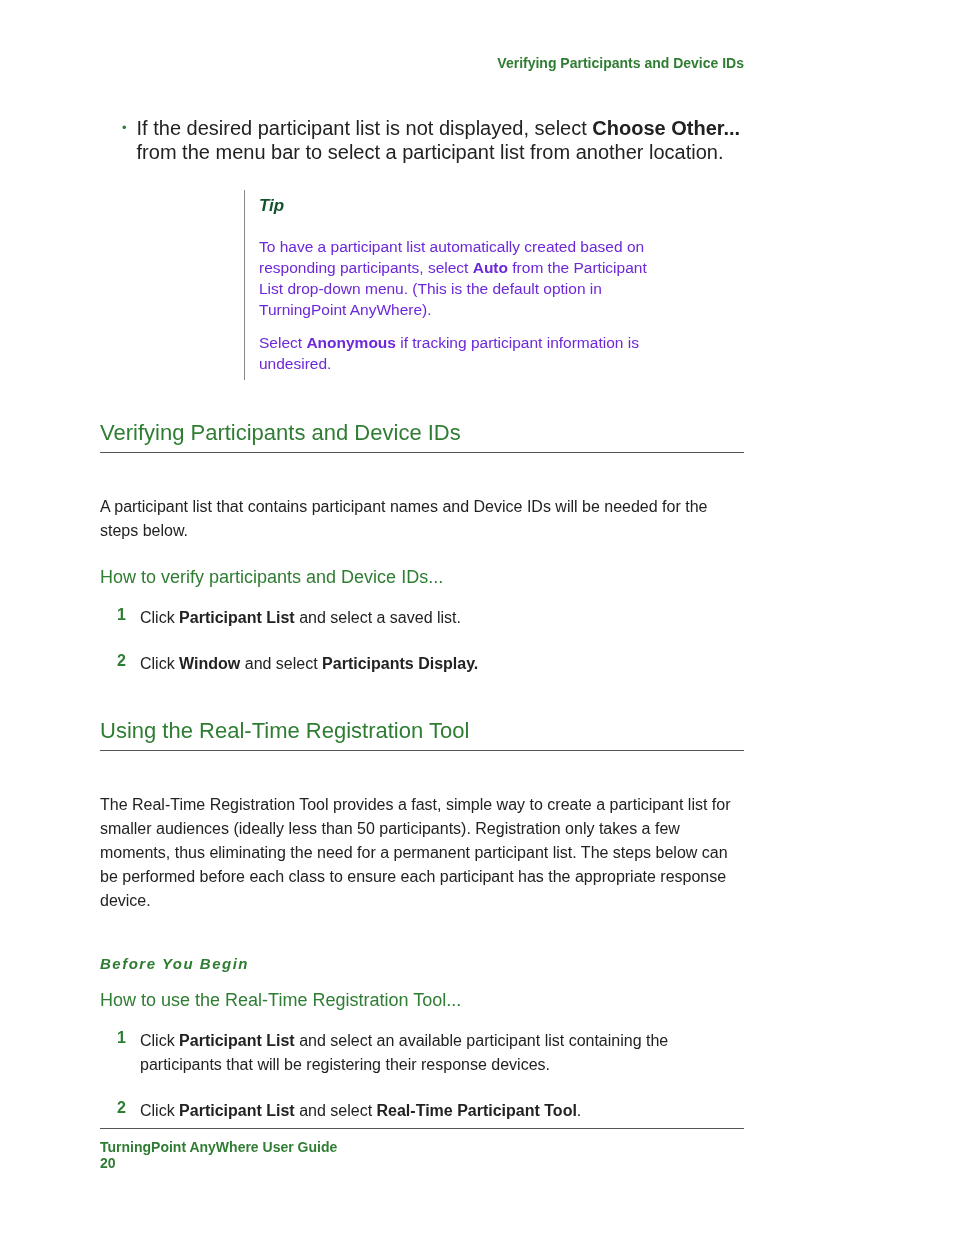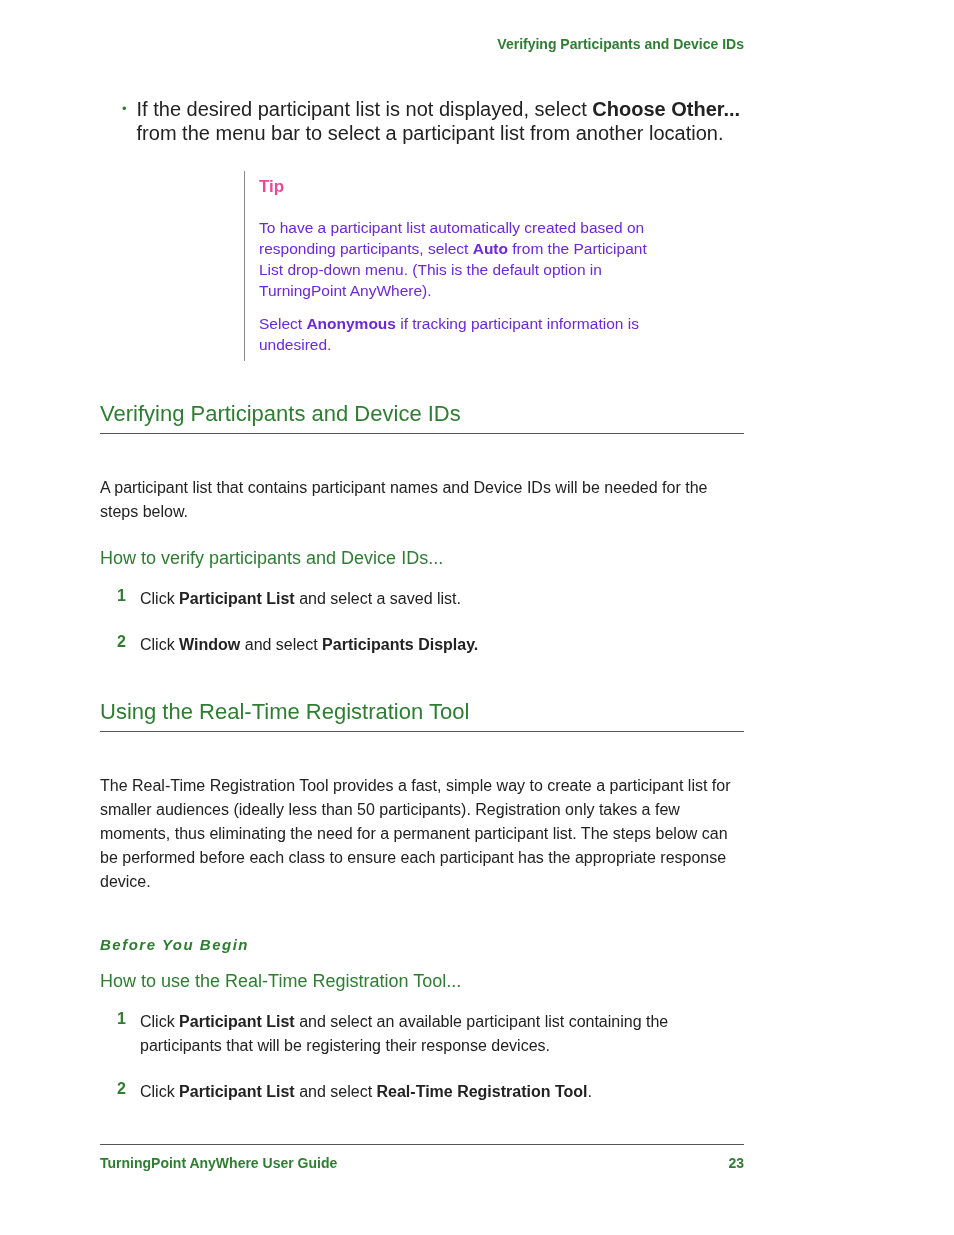--- a/index.html
+++ b/index.html
@@ -11,21 +11,21 @@
     background: #ffffff;
     font-family: "Segoe UI", "Myriad Pro", "Helvetica Neue", Arial, sans-serif;
     color: #222;
     position: relative;
   }
   .page {
     position: relative;
     width: 844px;
     height: 1235px;
     box-sizing: border-box;
-    padding: 36px 100px 0 100px;
+    padding: 55px 100px 0 100px;
   }
   .running-head {
     text-align: right;
     color: #2e7d32;
     font-weight: 700;
     font-size: 14px;
     margin-bottom: 45px;
   }
   .bullet-row {
     display: flex;
@@ -44,21 +44,22 @@
     line-height: 24px;
     color: #222;
   }
   .tip-block {
     margin: 26px 0 10px 144px;
     border-left: 1px solid #888;
     padding: 6px 0 6px 14px;
     width: 400px;
   }
   .tip-heading {
-    color: #ec4899;
+    color: #14532d;
+    font-style: italic;
     font-size: 17px;
     font-weight: 600;
     margin-bottom: 20px;
   }
   .tip-para {
     font-size: 15.5px;
     line-height: 21px;
     color: #6d28d9;
     margin: 12px 0 8px 0;
   }
@@ -123,20 +124,21 @@
   }
   .footer-rule {
     border: none;
     border-top: 1px solid #555;
     margin: 0 0 10px 0;
   }
   .footer-row {
     display: flex;
     justify-content: space-between;
     align-items: flex-start;
+    flex-direction: column;
   }
   .footer-title {
     color: #2e7d32;
     font-weight: 700;
     font-size: 14px;
   }
   .footer-page {
     color: #2e7d32;
     font-weight: 700;
     font-size: 14px;
@@ -200,25 +202,25 @@
   <div class="step-row">
     <div class="step-num">1</div>
     <div class="step-text">
       <span>Click </span><b>Participant List</b><span> and select an available participant list containing the participants that will be registering their response devices.</span>
     </div>
   </div>
 
   <div class="step-row">
     <div class="step-num">2</div>
     <div class="step-text">
-      <span>Click </span><b>Participant List</b><span> and select </span><b>Real-Time Registration Tool</b><span>.</span>
+      <span>Click </span><b>Participant List</b><span> and select </span><b>Real-Time Participant Tool</b><span>.</span>
     </div>
   </div>
 
   <div class="footer">
     <hr class="footer-rule">
     <div class="footer-row">
       <div class="footer-title">TurningPoint AnyWhere User Guide</div>
-      <div class="footer-page">23</div>
+      <div class="footer-page">20</div>
     </div>
   </div>
 
 </div>
 
 </body></html>

